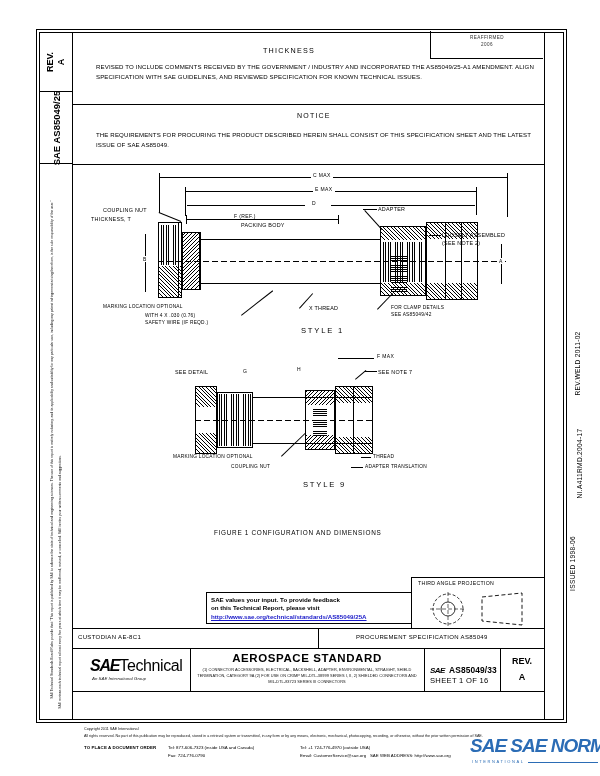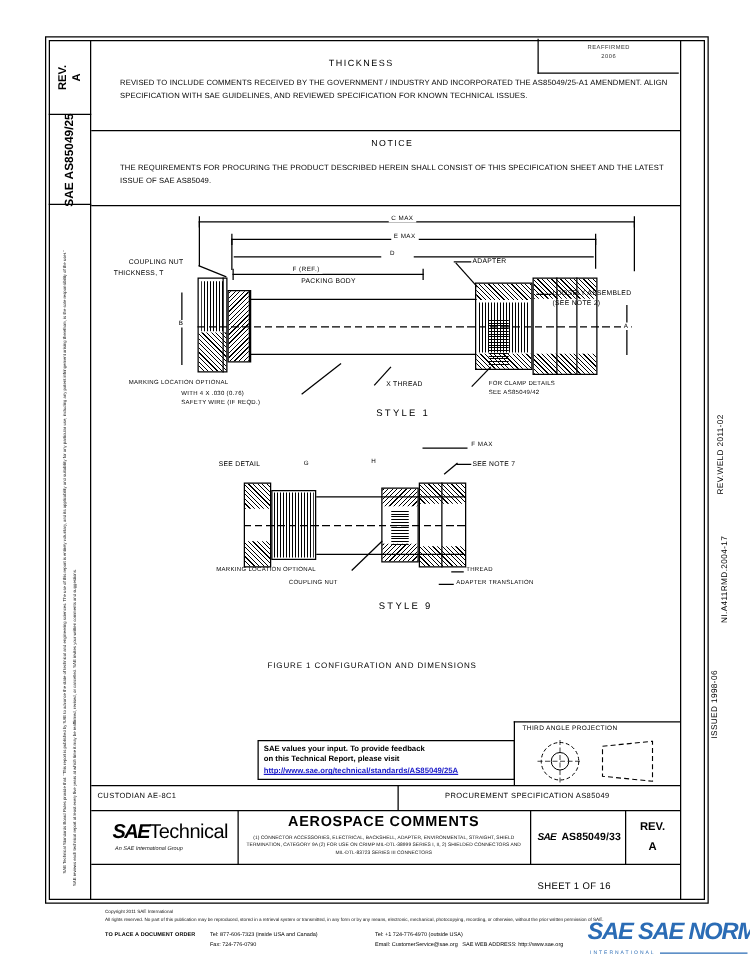--- a/index.html
+++ b/index.html
@@ -83,21 +83,21 @@
   .sae-mark{display:inline-block;font-size:16px;font-weight:bold;font-style:italic;letter-spacing:-1.2px;}
   .sae-aero{display:inline-block;font-size:16px;letter-spacing:-0.4px;}
   .sae-sub{position:absolute;left:92px;top:676px;font-size:4.4px;font-style:italic;color:#222;}
 
   .tb-astitle{position:absolute;left:190px;top:652px;width:234px;text-align:center;font-size:11.5px;font-weight:bold;letter-spacing:.6px;}
   .tb-assub{position:absolute;left:193px;top:667px;width:228px;text-align:center;font-size:3.9px;line-height:1.55;letter-spacing:.05px;color:#111;}
 
   .tb-docwrap{position:absolute;left:430px;top:659px;}
   .tb-docsae{display:inline-block;font-size:8px;font-weight:bold;font-style:italic;letter-spacing:-.6px;}
   .tb-docnum{display:inline-block;font-size:8.4px;font-weight:bold;letter-spacing:.1px;}
-  .tb-sheet{position:absolute;left:430px;top:704px;font-size:7.6px;letter-spacing:.3px;}
+  .tb-sheet{position:absolute;left:430px;top:676px;font-size:7.6px;letter-spacing:.3px;}
 
   .tb-revl{position:absolute;left:500px;top:656px;width:44px;text-align:center;font-size:9px;font-weight:bold;}
   .tb-revv{position:absolute;left:500px;top:672px;width:44px;text-align:center;font-size:9px;font-weight:bold;}
 
   
   .cp{position:absolute;left:84px;top:727px;width:420px;}
   .cp .c1{font-size:3.7px;line-height:1.6;color:#111;}
   .cp .c2{font-size:3.7px;line-height:1.6;color:#111;margin-top:1px;}
   .cp-order{position:absolute;left:84px;top:745px;font-size:4.4px;font-weight:bold;letter-spacing:.1px;}
   .cp-t1{position:absolute;left:168px;top:745px;font-size:4.4px;}
@@ -309,21 +309,21 @@
   <div class="tb-row2"></div>
   <div class="tb-v1"></div>
   <div class="tb-v2"></div>
   <div class="tb-v3"></div>
 
   <div class="sae-logo">
     <span class="sae-mark">SAE</span><span class="sae-aero">Technical</span>
   </div>
   <div class="sae-sub">An SAE International Group</div>
 
-  <div class="tb-astitle">AEROSPACE COMMENTS</div>
+  <div class="tb-astitle">AEROSPACE STANDARD</div>
   <div class="tb-assub">(1) CONNECTOR ACCESSORIES, ELECTRICAL, BACKSHELL, ADAPTER, ENVIRONMENTAL, STRAIGHT, SHIELD TERMINATION, CATEGORY 9A (2) FOR USE ON CRIMP MIL-DTL-38999 SERIES I, II, 2) SHIELDED CONNECTORS AND MIL-DTL-83723 SERIES III CONNECTORS</div>
 
   <div class="tb-docwrap">
     <span class="tb-docsae">SAE</span>
     <span class="tb-docnum">AS85049/33</span>
   </div>
   <div class="tb-sheet">SHEET 1 OF 16</div>
 
   <div class="tb-revl">REV.</div>
   <div class="tb-revv">A</div>

